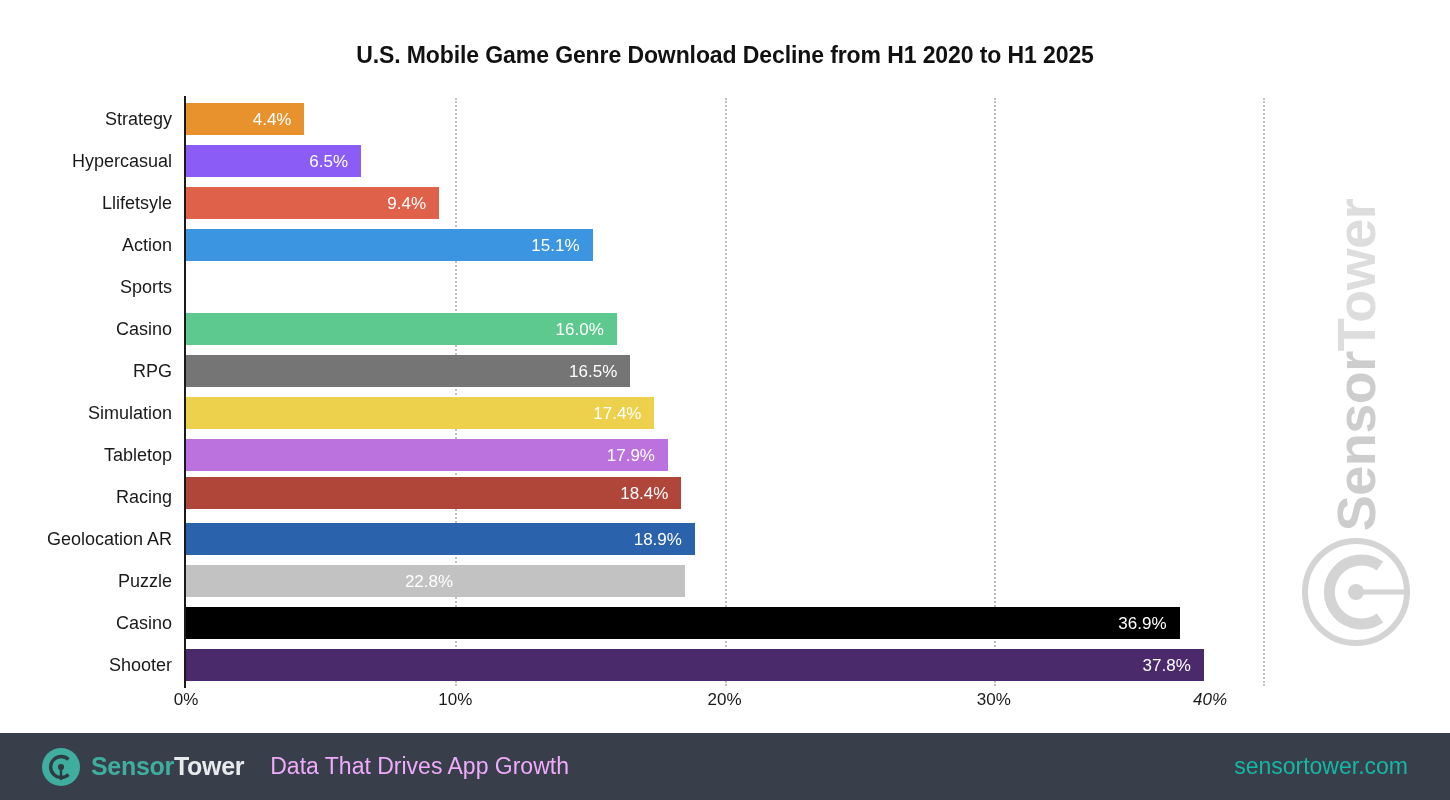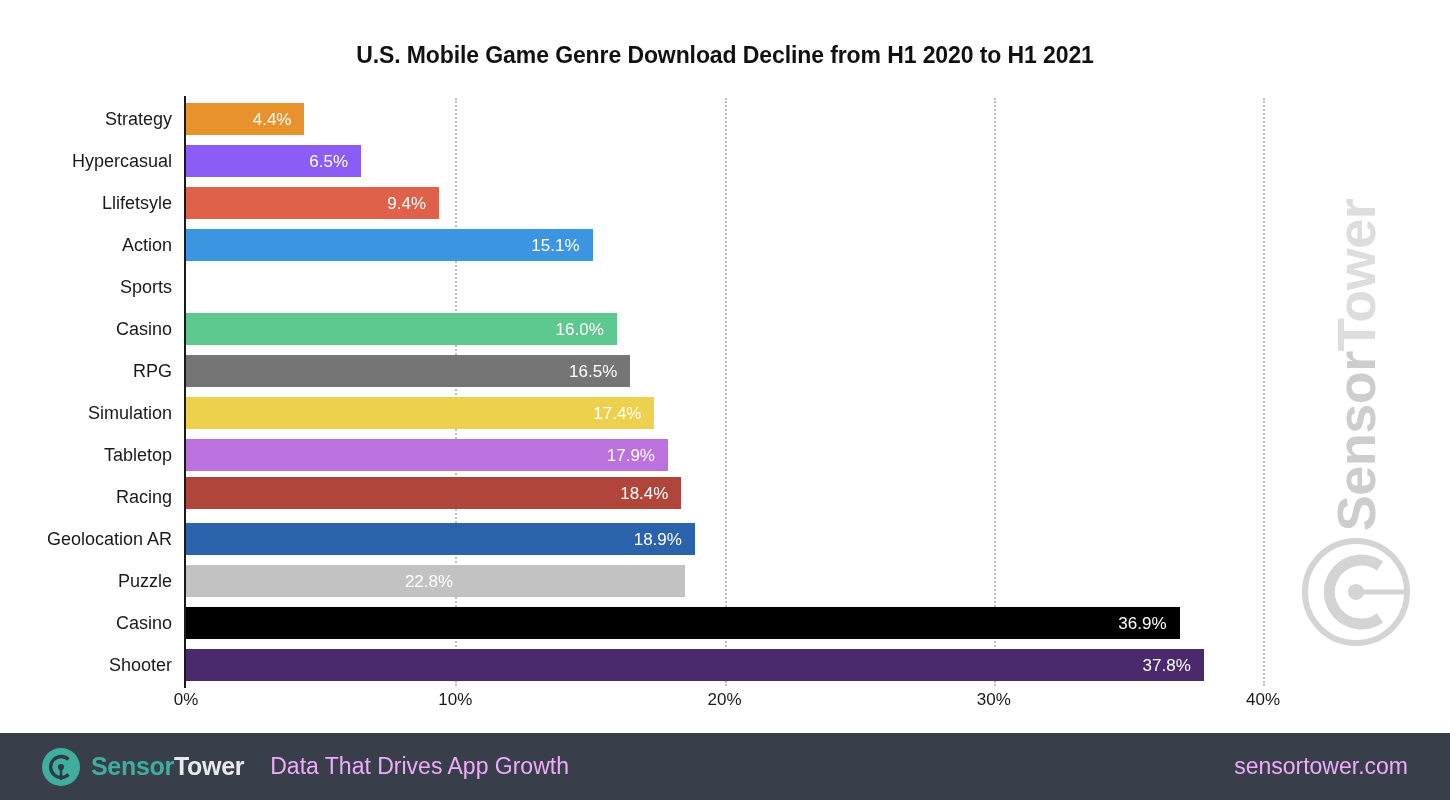--- a/index.html
+++ b/index.html
@@ -192,30 +192,30 @@
   #footer-tagline {
     margin-left: 26px;
     font-size: 23px;
     color: #f0abfc;
     white-space: nowrap;
   }
   #footer-url {
     position: absolute;
     right: 42px;
     font-size: 23px;
-    color: #f0abfc;
+    color: #14b8a6;
     white-space: nowrap;
   }
 </style>
 </head>
 <body>
 
 <div id="page">
 
-  <div id="chart-title">U.S. Mobile Game Genre Download Decline from H1 2020 to H1 2021</div>
+  <div id="chart-title">U.S. Mobile Game Genre Download Decline from H1 2020 to H1 2025</div>
 
   <div id="watermark">
     <div id="watermark-text">
       <span class="wm-sensor">Sensor</span><span class="wm-light">Tower</span>
     </div>
     <div id="watermark-logo">
       <svg width="112" height="112" viewBox="0 0 112 112" aria-hidden="true">
         <circle cx="56" cy="56" r="51" fill="none" stroke="#d4d4d4" stroke-width="6"></circle>
         <path d="M 80 30 A 32 32 0 1 0 80 82" fill="none" stroke="#d4d4d4" stroke-width="11" stroke-linecap="butt"></path>
         <circle cx="56" cy="56" r="8" fill="#d4d4d4"></circle>
@@ -317,21 +317,21 @@
           </div>
         </div>
       </div>
   </div>
 
   <div id="x-ticks">
       <div class="x-tick" style="left: 0px;">0%</div>
       <div class="x-tick" style="left: 269.25px;">10%</div>
       <div class="x-tick" style="left: 538.5px;">20%</div>
       <div class="x-tick" style="left: 807.75px;">30%</div>
-      <div class="x-tick" style="left: 1077px;">40%</div>
+      <div class="x-tick" style="left: 1024px; font-style: italic;">40%</div>
     </div>
 
   <div id="footer">
     <div id="footer-left">
       <div id="footer-logo">
         <svg width="38" height="38" viewBox="0 0 38 38" aria-hidden="true">
           <circle cx="19" cy="19" r="19" fill="#3fae9e"></circle>
           <path d="M 26.5 11.5 A 10.5 10.5 0 1 0 26.5 26.5" fill="none" stroke="#2f3b42" stroke-width="3.4"></path>
           <circle cx="19" cy="19" r="3.1" fill="#2f3b42"></circle>
           <rect x="17.8" y="19" width="2.4" height="13" fill="#2f3b42"></rect>

